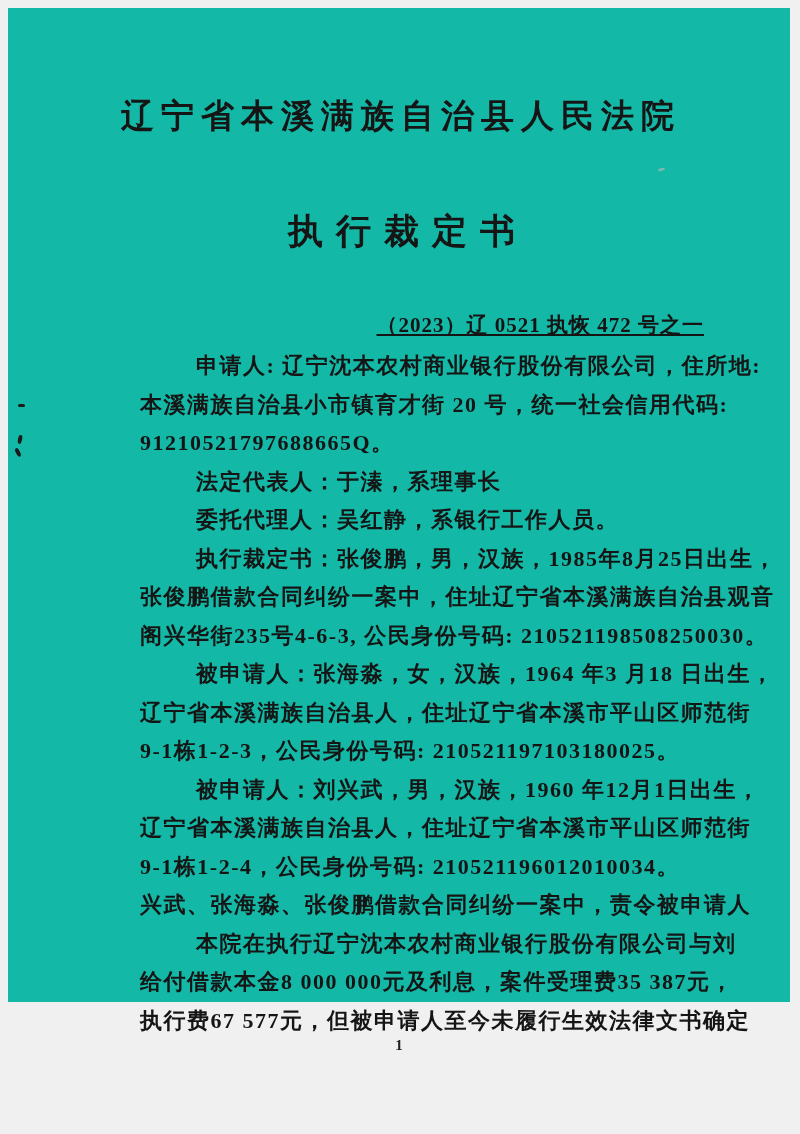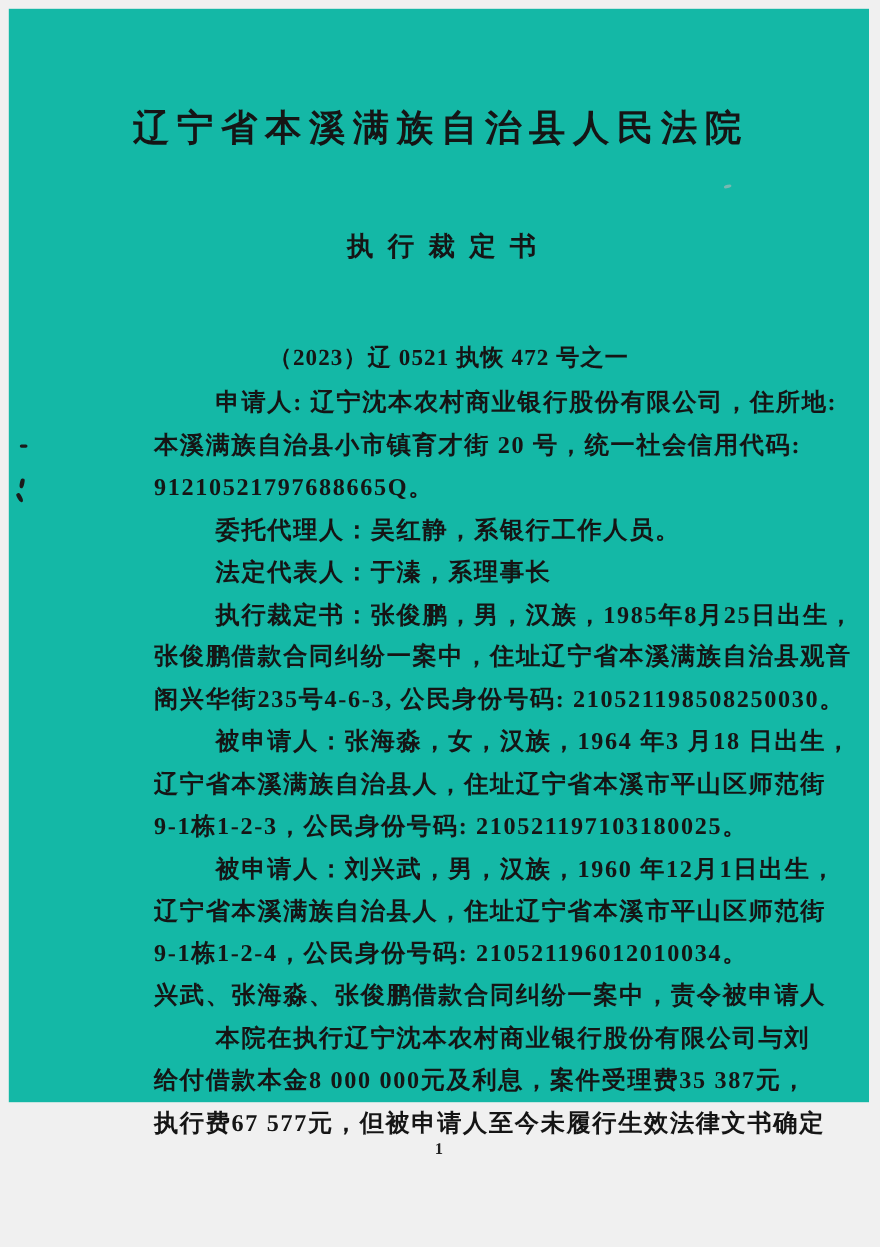--- a/index.html
+++ b/index.html
@@ -24,34 +24,35 @@
     font-size:33px;
     font-weight:700;
     letter-spacing:7px;
     text-indent:4px;
     white-space:nowrap;
   }
   .doc-title{
     position:absolute;
     left:0;top:200px;width:100%;
     text-align:center;
-    font-size:24px;
+    font-size:35px;
     font-weight:700;
     letter-spacing:13px;
     text-indent:18px;
     white-space:nowrap;
   }
   .case-number{
     position:absolute;
     left:104px;top:303px;width:592px;
-    text-align:center;
+    text-align:right;
     font-size:21px;
     font-weight:600;
     letter-spacing:1px;
     white-space:nowrap;
+    text-decoration:underline;
   }
   .body-text{
     position:absolute;
     left:104px;top:339px;width:592px;
   }
   .body-text .line{
     font-size:22px;
     font-weight:600;
     line-height:38.5px;
     letter-spacing:1.5px;
@@ -87,22 +88,22 @@
   <div class="court-name">辽宁省本溪满族自治县人民法院</div>
 
   <div class="doc-title">执行裁定书</div>
 
   <div class="case-number">（2023）辽 0521 执恢 472 号之一</div>
 
   <div class="body-text" id="body-text">
       <div class="line first">申请人: 辽宁沈本农村商业银行股份有限公司，住所地:</div>
       <div class="line">本溪满族自治县小市镇育才街 20 号，统一社会信用代码:</div>
       <div class="line">91210521797688665Q。</div>
+      <div class="line first">法定代表人：于溱，系理事长</div>
       <div class="line first">委托代理人：吴红静，系银行工作人员。</div>
-      <div class="line first">法定代表人：于溱，系理事长</div>
       <div class="line first">执行裁定书：张俊鹏，男，汉族，1985年8月25日出生，</div>
       <div class="line">张俊鹏借款合同纠纷一案中，住址辽宁省本溪满族自治县观音</div>
       <div class="line">阁兴华街235号4-6-3, 公民身份号码: 210521198508250030。</div>
       <div class="line first">被申请人：张海淼，女，汉族，1964 年3 月18 日出生，</div>
       <div class="line">辽宁省本溪满族自治县人，住址辽宁省本溪市平山区师范街</div>
       <div class="line">9-1栋1-2-3，公民身份号码: 210521197103180025。</div>
       <div class="line first">被申请人：刘兴武，男，汉族，1960 年12月1日出生，</div>
       <div class="line">辽宁省本溪满族自治县人，住址辽宁省本溪市平山区师范街</div>
       <div class="line">9-1栋1-2-4，公民身份号码: 210521196012010034。</div>
       <div class="line">兴武、张海淼、张俊鹏借款合同纠纷一案中，责令被申请人</div>

